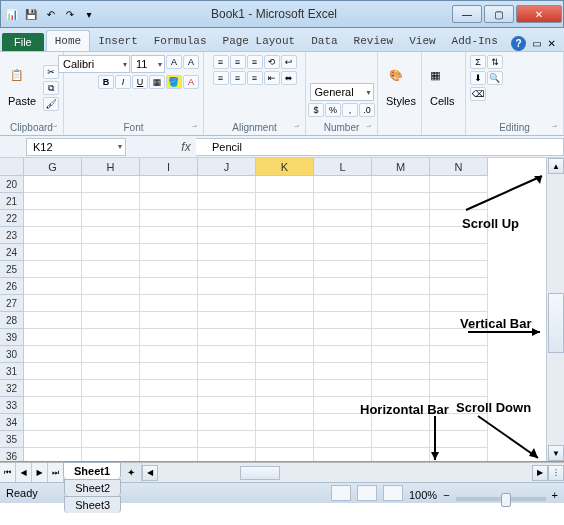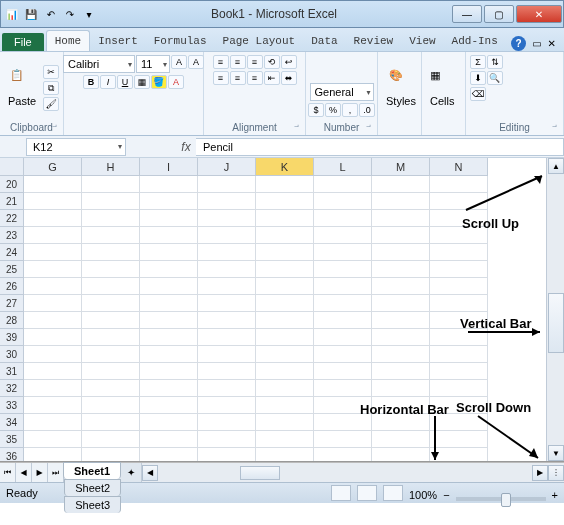--- a/index.html
+++ b/index.html
@@ -34,21 +34,21 @@
 .smbtn { width: 16px; height: 14px; border: 1px solid #c5d5e5; background: #f7faff; display: inline-flex; align-items: center; justify-content: center; font-size: 9px; border-radius: 2px; }
 .combo { height: 18px; border: 1px solid #b8c9da; background: #fff; display: inline-flex; align-items: center; padding: 0 12px 0 4px; font-size: 11px; position: relative; }
 .combo::after { content: "▾"; position: absolute; right: 2px; font-size: 8px; color: #555; }
 .btnrow { display: flex; gap: 1px; }
 
 
 .fxrow { height: 22px; display: flex; align-items: center; border-bottom: 1px solid #c5d3e1; background: #eef3f9; }
 .namebox { width: 100px; height: 18px; border: 1px solid #b8c9da; background: #fff; margin-left: 26px; display: flex; align-items: center; padding-left: 6px; position: relative; }
 .namebox::after { content: "▾"; position: absolute; right: 3px; font-size: 8px; color: #555; }
 .fx-icon { width: 20px; text-align: center; font-style: italic; font-size: 12px; color: #555; margin-left: 50px; }
-.formula-input { flex: 1; height: 18px; border: 1px solid #b8c9da; border-left: none; background: #fff; padding-left: 7px; display: flex; align-items: center; }
+.formula-input { flex: 1; height: 18px; border: 1px solid #b8c9da; border-left: none; background: #fff; padding-left: 16px; display: flex; align-items: center; }
 
 
 .gridwrap { position: relative; height: 304px; overflow: hidden; border-bottom: 1px solid #999; }
 .corner { position: absolute; left: 0; top: 0; width: 24px; height: 18px; background: #e7edf5; border-right: 1px solid #c0cbd8; border-bottom: 1px solid #c0cbd8; }
 .colheads { position: absolute; left: 24px; top: 0; right: 18px; height: 18px; display: flex; }
 .colhead { width: 58px; background: #e7edf5; border-right: 1px solid #c0cbd8; border-bottom: 1px solid #c0cbd8; text-align: center; font-size: 11px; line-height: 18px; color: #333; }
 .colhead.sel { background: #f8d86a; }
 .rowheads { position: absolute; left: 0; top: 18px; bottom: 0; width: 24px; }
 .rowhead { height: 17px; background: #e7edf5; border-right: 1px solid #c0cbd8; border-bottom: 1px solid #c0cbd8; text-align: center; font-size: 10px; line-height: 17px; color: #333; }
 .cells { position: absolute; left: 24px; top: 18px; right: 18px; bottom: 0; }
@@ -128,21 +128,21 @@
       <div class="stack">
         <span class="smbtn">✂</span>
         <span class="smbtn">⧉</span>
         <span class="smbtn">🖌</span>
       </div>
     </div>
     <div class="group-label">Clipboard</div>
   </div>
 
   <div class="group" style="width:140px;">
-    <div class="group-body" style="flex-direction:column; align-items:center; gap:2px;">
+    <div class="group-body" style="flex-direction:column; align-items:flex-end; gap:2px;">
       <div class="btnrow">
         <span class="combo" style="width:72px;">Calibri</span>
         <span class="combo" style="width:34px;">11</span>
         <span class="smbtn">A</span>
         <span class="smbtn">A</span>
       </div>
       <div class="btnrow">
         <span class="smbtn">
             <b>B</b>
           </span>
@@ -150,20 +150,21 @@
             <i>I</i>
           </span>
         <span class="smbtn">
             <u>U</u>
           </span>
         <span class="smbtn">▦</span>
         <span class="smbtn" style="background:#ffeb3b;">🪣</span>
         <span class="smbtn" style="color:#d32f2f;">A</span>
       </div>
     </div>
+    <div class="group-label">Font</div>
   </div>
 
   <div class="group" style="width:102px;">
     <div class="group-body" style="flex-direction:column; gap:2px;">
       <div class="btnrow">
         <span class="smbtn">≡</span>
         <span class="smbtn">≡</span>
         <span class="smbtn">≡</span>
         <span class="smbtn">⟲</span>
         <span class="smbtn">↩</span>

